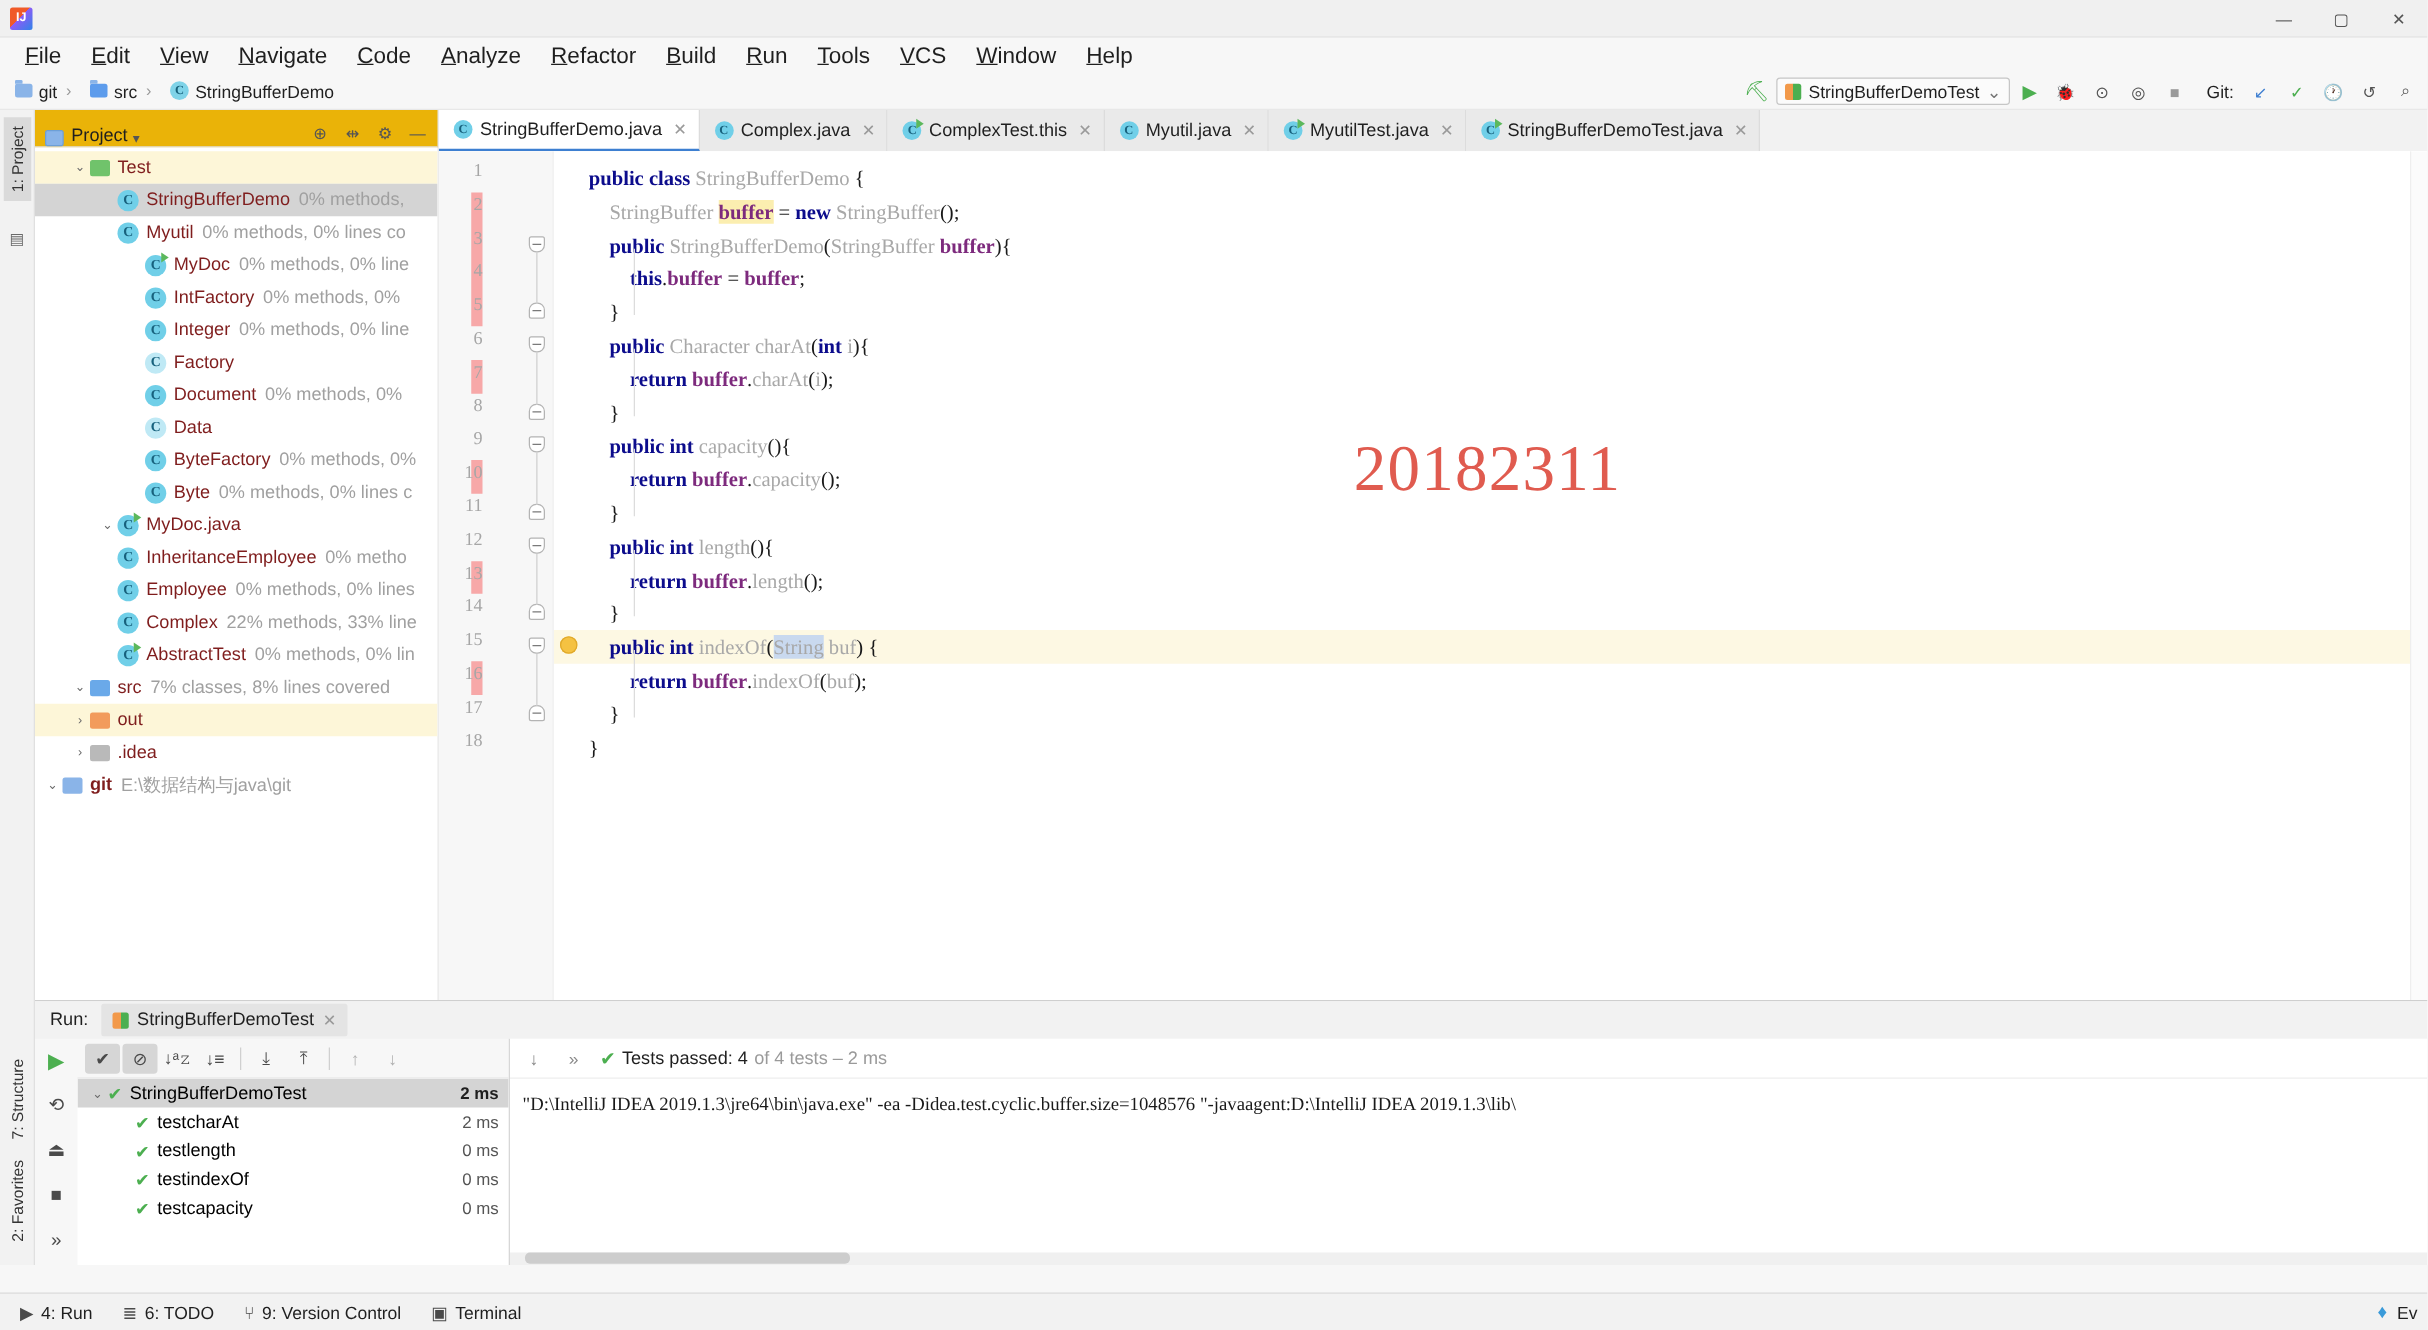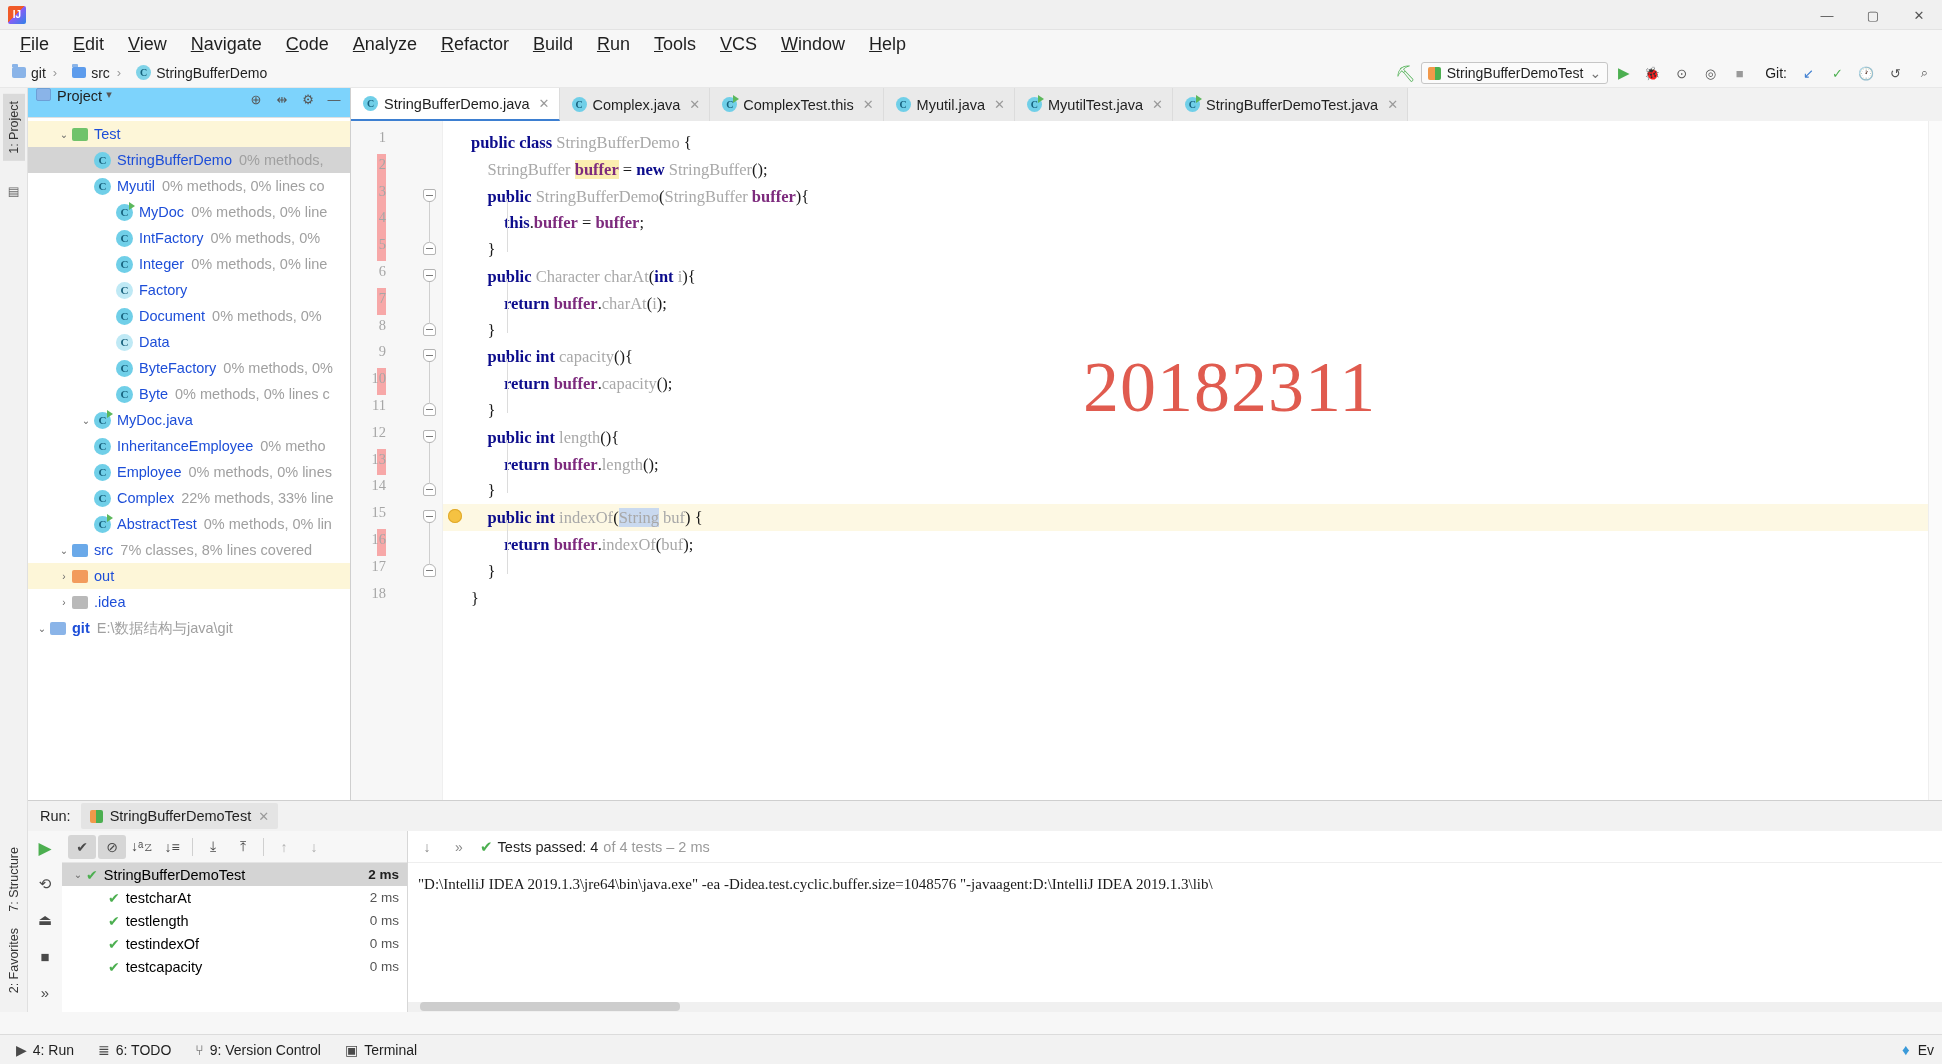--- a/index.html
+++ b/index.html
@@ -60,34 +60,34 @@
     width:28px; background:#f2f2f2; border-right:1px solid #e0e0e0;
     display:flex; flex-direction:column; align-items:center; padding-top:6px; gap:2px; flex:none;
   }
   .rail-tab { writing-mode: vertical-rl; transform: rotate(180deg);
               font-size:12.5px; color:#333; padding:7px 4px; white-space:nowrap; display:flex; align-items:center; gap:5px;}
   .rail-tab.active { background:#dadada; }
 
   
   .project-panel { width:323px; background:#fff; display:flex; flex-direction:column; flex:none;
                    border-right:1px solid #cfcfcf; }
-  .pp-header { height:30px; display:flex; align-items:flex-start; padding:0 4px 0 8px; background:#7dd3fc;
+  .pp-header { height:30px; display:flex; align-items:flex-end; padding:0 4px 0 8px; background:#eab308;
                border-bottom:1px solid #e0e0e0;}
   .pp-title { font-size:14.5px; color:#1f1f1f; margin-right:4px; }
   .pp-ic { width:15px;height:13px;background:#8ab4e8;border-radius:2px;margin-right:6px;flex:none;
            border:1px solid #6d9fd6;}
   .pp-actions{margin-left:auto;display:flex;align-items:center;gap:2px;}
   .pp-act{width:24px;height:22px;display:flex;align-items:center;justify-content:center;color:#555;font-size:13px;}
   .tree { flex:1; overflow:hidden; padding-top:3px; position:relative; background:#fff; font-size:14.5px; }
   .row { display:flex; align-items:center; height:26px; white-space:nowrap; padding-right:4px; }
   .row.sel { background:#d4d4d4; }
   .row.hl  { background:#fdf6d8; }
   .arrow { width:16px; text-align:center; color:#6b6b6b; font-size:10px; flex:none; }
   .arrow.none { color:transparent; }
-  .nm { color:#1d4ed8; }
+  .nm { color:#7f1d1d; }
   .nm.b { font-weight:bold; }
   .sub { color:#a0a0a0; margin-left:7px; }
   .ic { width:17px;height:17px;margin-right:6px;flex:none;position:relative; }
   .ic.folder{background:#8ab4e8;border-radius:2px;height:13px;width:16px;}
   .ic.folder.grey{background:#b9b9b9;}
   .ic.folder.orange{background:#f29b5c;}
   .ic.folder.green{background:#70c36b;}
   .ic.folder.blue{background:#6aa9e9;}
   .ic.cls{border-radius:50%;background:#70cfe8;color:#17617d;font-size:11px;font-weight:bold;
           display:flex;align-items:center;justify-content:center;font-family:"Liberation Serif",serif;}
@@ -129,21 +129,21 @@
           font-family:"Liberation Serif",serif; font-size:16.5px; }
   .cl { position:absolute; left:0; white-space:pre; height:27px; line-height:27px; }
   .cl-hl { position:absolute; left:0; right:0; height:27px; background:#fdf8e3;}
   .kw  { color:#0c0c8c; font-weight:bold; }
   .id  { color:#a8a8a8; }
   .pl  { color:#1a1a1a; }
   .fld { color:#7d2a7d; font-weight:bold; }
   .hlbuf { background:#fbeeb0; color:#7d2a7d; font-weight:bold; }
   .selbg { background:#c9d9ef; }
   .indent-guide{position:absolute;width:1px;background:#dcdcdc;}
-  .watermark { position:absolute; color:#e05b4f; font-size:72px; font-weight:400;
+  .watermark { position:absolute; color:#e05b4f; font-size:52px; font-weight:400;
                font-family:"Liberation Serif",serif; letter-spacing:1px; }
   .editor-rightstrip{position:absolute;right:0;top:0;width:14px;bottom:0;background:#fbfbfb;border-left:1px solid #eee;}
 
   .bread2 { height:34px; flex:none; background:#fff; display:flex; align-items:center;
             padding-left:92px; font-size:14.5px; color:#6e6e6e; border-top:1px solid #f0f0f0;}
   .bread2 .sep{margin:0 9px;color:#9a9a9a;}
 
   
   .runpanel { position:absolute; left:28px; right:0; bottom:52px; height:212px;
               background:#f7f7f7; border-top:1px solid #cfcfcf; display:flex; flex-direction:column;}

